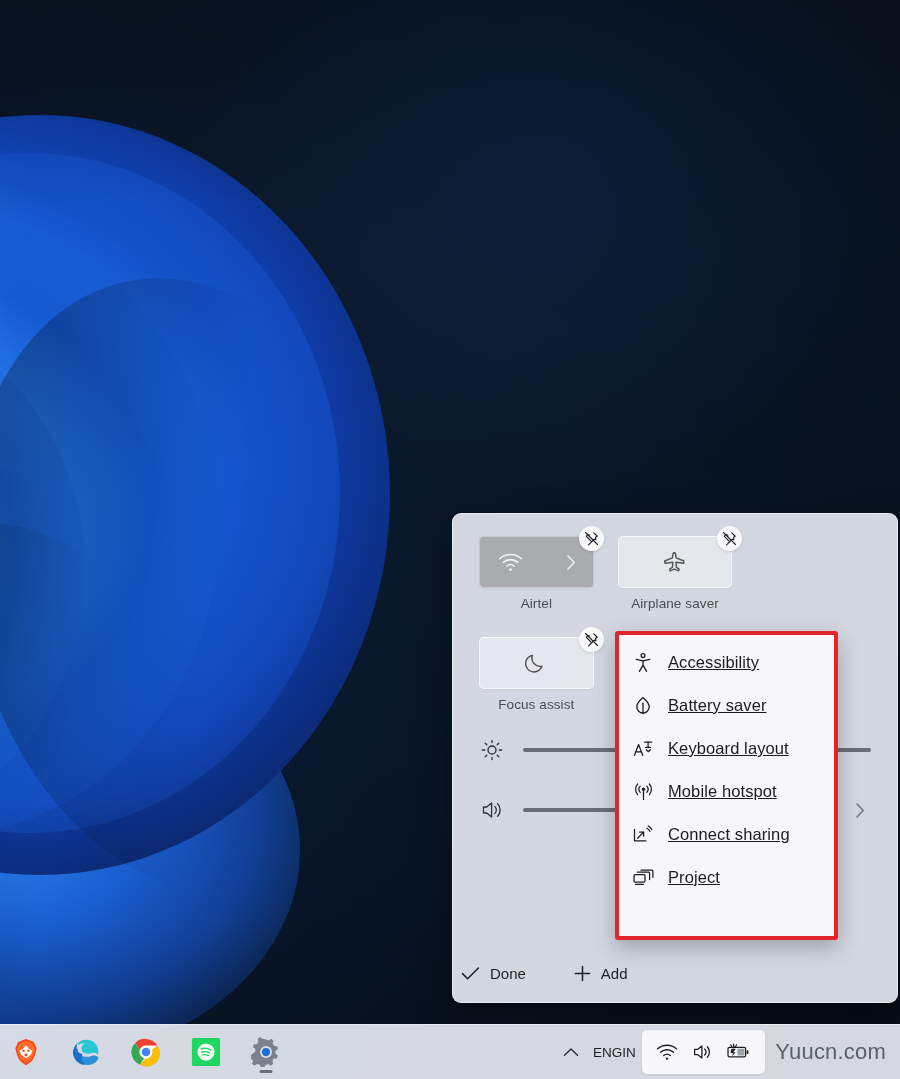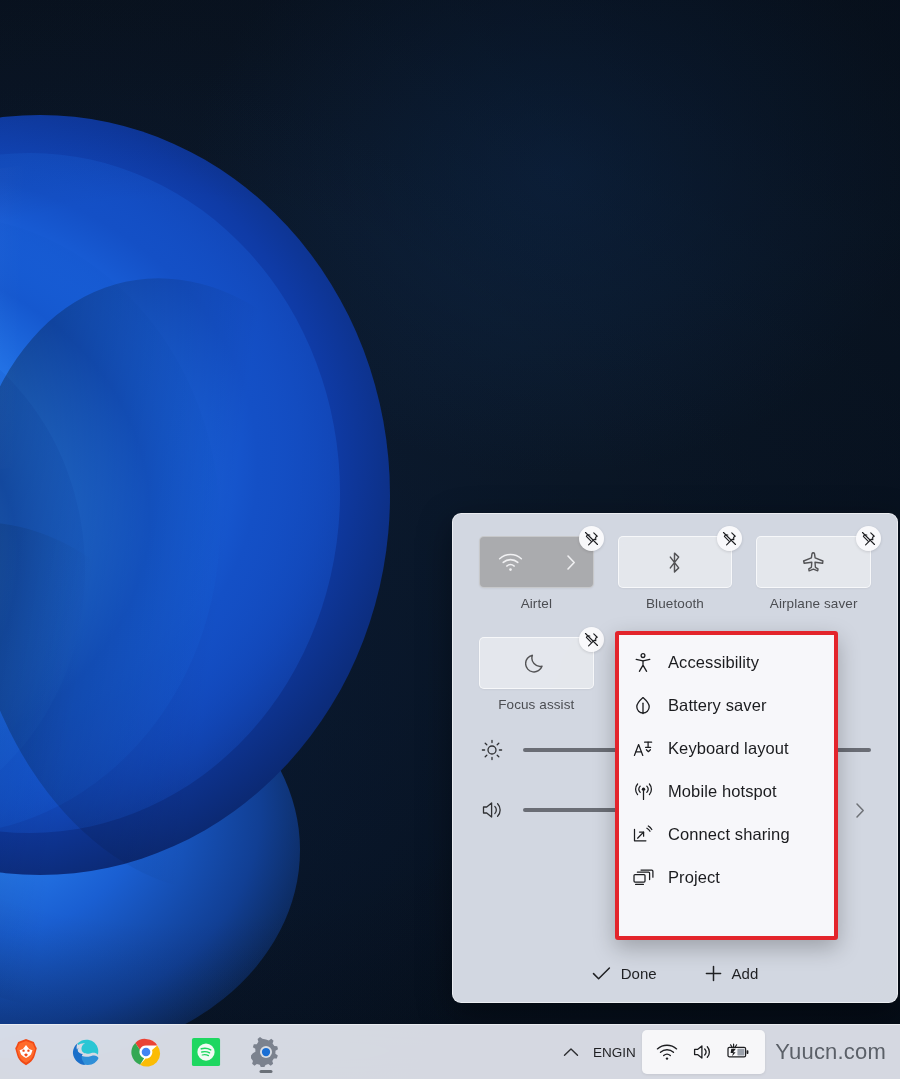--- a/index.html
+++ b/index.html
@@ -165,21 +165,20 @@
     width: 22px; color:#6f7277; display:flex; justify-content:center; align-items:center;
   }
 
   
   #panel-footer {
     position: absolute;
     left: 0; right: 0; bottom: 0;
     height: 58px;
     display: flex;
     align-items: center;
-    justify-content: center;
     gap: 32px;
   }
   .foot-btn {
     display: flex; align-items: center; gap: 10px;
     font-size: 15px; color: #1f2023;
     padding: 4px 8px; border-radius: 4px;
   }
   .foot-btn svg { display:block; }
 
   
@@ -198,21 +197,21 @@
   .menu-item {
     display: flex;
     align-items: center;
     gap: 14px;
     height: 43px;
     padding-left: 13px;
     color: #1b1c1f;
     font-size: 16.5px;
   }
   .menu-icon { width: 22px; display:flex; justify-content:center; align-items:center; color:#1b1c1f; }
-  .menu-label { letter-spacing: .1px; }
+  .menu-label { letter-spacing: .1px; text-decoration: underline; }
 
   
   #taskbar {
     position: absolute;
     left: 0; right: 0; bottom: 0;
     height: 55px;
     background: rgba(226,230,238,0.94);
     backdrop-filter: blur(26px);
     border-top: 1px solid rgba(255,255,255,0.5);
     display: flex;
@@ -312,37 +311,20 @@
             <svg width="15" height="15" viewBox="0 0 16 16" fill="none" stroke="#1c1d20" stroke-width="1.2" stroke-linecap="round" stroke-linejoin="round">
               <path d="M10.4 1.9l3.7 3.7-1.7 1.1.2 2.6-1.6-.6-6.1 6.1"></path>
               <path d="M6.2 4.3l-2.6-.2L2.5 5.8l5.3 5.3"></path>
               <path d="M1.6 1.6l12.8 12.8"></path>
             </svg>
           </span>
         </div>
         <div class="tile-label">Airtel</div>
       </div>
 
-      <div class="tile-cell">
-        <div class="tile">
-          <span class="tile-icon">
-            <svg width="17" height="25" viewBox="0 0 16 24" fill="none" stroke="currentColor" stroke-width="1.4" stroke-linecap="round" stroke-linejoin="round">
-              <path d="M4 6.8L12 17.2 8 21V3l4 3.8L4 17.2"></path>
-            </svg>
-          </span>
-          <span class="unpin">
-            <svg width="15" height="15" viewBox="0 0 16 16" fill="none" stroke="#1c1d20" stroke-width="1.2" stroke-linecap="round" stroke-linejoin="round">
-              <path d="M10.4 1.9l3.7 3.7-1.7 1.1.2 2.6-1.6-.6-6.1 6.1"></path>
-              <path d="M6.2 4.3l-2.6-.2L2.5 5.8l5.3 5.3"></path>
-              <path d="M1.6 1.6l12.8 12.8"></path>
-            </svg>
-          </span>
-        </div>
-        <div class="tile-label">Bluetooth</div>
-      </div>
 
       <div class="tile-cell">
         <div class="tile">
           <span class="tile-icon">
             <svg width="26" height="24" viewBox="0 0 26 24" fill="none" stroke="currentColor" stroke-width="1.4" stroke-linejoin="round">
               <path d="M3.2 13.3l7.6-1.1-.4 5.1-2.6 1.5.3 2 4.3-1.6 4.3 1.6.3-2-2.6-1.5-.4-5.1 7.6 1.1.3-2.3-7.8-3.1-.6-4.2a1.3 1.3 0 0 0-2.5 0l-.6 4.2-7.8 3.1z"></path>
             </svg>
           </span>
           <span class="unpin">
             <svg width="15" height="15" viewBox="0 0 16 16" fill="none" stroke="#1c1d20" stroke-width="1.2" stroke-linecap="round" stroke-linejoin="round">

